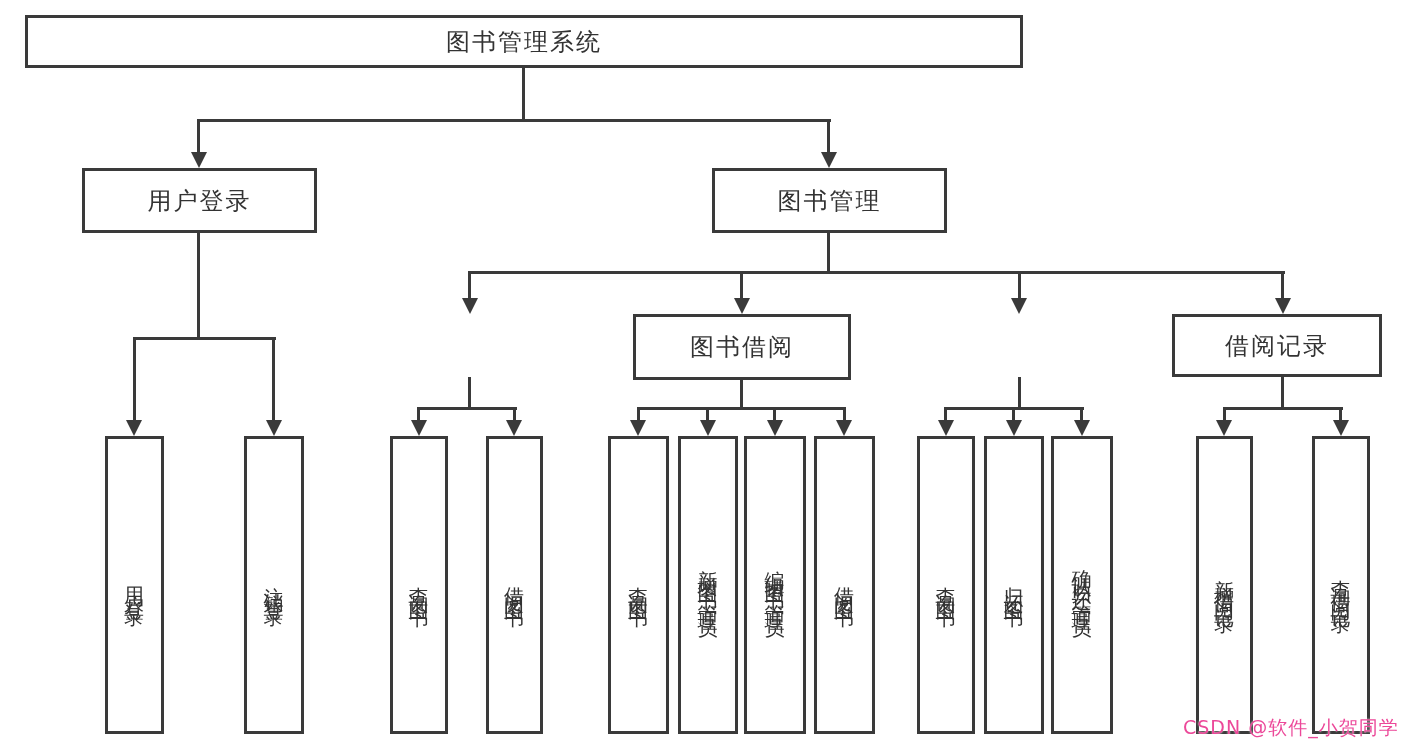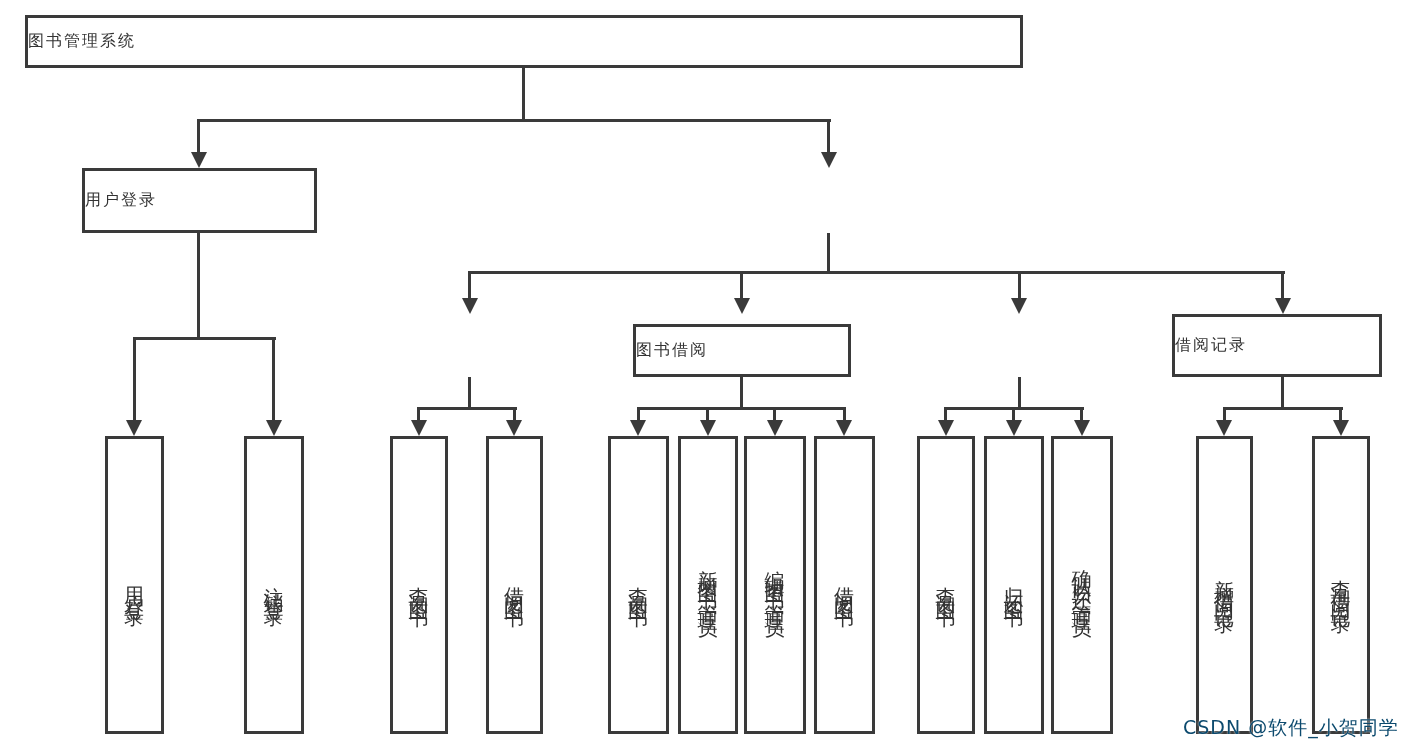--- a/index.html
+++ b/index.html
@@ -2,37 +2,37 @@
 <html><head>
 <meta charset="utf-8">
 <style>
   html,body{margin:0;padding:0;background:#fff;}
   .canvas{
     position:relative;width:1405px;height:747px;background:#ffffff;
     font-family:"DejaVu Sans","Liberation Sans",sans-serif;color:#333333;overflow:hidden;
   }
   .box{
     position:absolute;box-sizing:border-box;border:3px solid #3a3a3a;background:#ffffff;
-    display:flex;align-items:center;justify-content:flex-start;
-    font-size:16px;letter-spacing:2px;white-space:nowrap;
+    display:flex;align-items:center;justify-content:center;
+    font-size:24px;letter-spacing:2px;white-space:nowrap;
   }
   .leaf{
     writing-mode:vertical-rl;text-orientation:mixed;
     font-size:20px;letter-spacing:7px;line-height:1;
     display:flex;align-items:center;justify-content:center;white-space:normal;
   }
   .hline,.vline{position:absolute;background:#3a3a3a;}
   .ahead{
     position:absolute;width:0;height:0;
     border-left:8px solid transparent;border-right:8px solid transparent;
     border-top:16px solid #3a3a3a;
   }
   .watermark{
     position:absolute;left:1183px;top:715px;z-index:5;
-    font-size:19px;letter-spacing:1px;color:#0c4a6e;
+    font-size:19px;letter-spacing:1px;color:#ec4899;
     text-shadow:0 0 2px #ffffff;white-space:nowrap;
   }
 </style>
 </head>
 <body>
 
 <div class="canvas">
 
   <div class="box" style="left:25px;top:15px;width:998px;height:53px;">
     <span>图书管理系统</span>
@@ -41,40 +41,43 @@
   <div class="vline" style="left:522px;top:68px;width:3px;height:51px;"></div>
   <div class="hline" style="left:197px;top:119px;width:634px;height:3px;"></div>
   <div class="vline" style="left:197px;top:119px;width:3px;height:36px;"></div>
   <div class="ahead" style="left:191px;top:152px;"></div>
   <div class="vline" style="left:827px;top:119px;width:3px;height:36px;"></div>
   <div class="ahead" style="left:821px;top:152px;"></div>
 
   <div class="box" style="left:82px;top:168px;width:235px;height:65px;">
     <span>用户登录</span>
   </div>
+  <div class="box" style="left:712px;top:168px;width:235px;height:65px;">
+    <span>图书管理</span>
+  </div>
 
   <div class="vline" style="left:197px;top:233px;width:3px;height:104px;"></div>
   <div class="hline" style="left:133px;top:337px;width:143px;height:3px;"></div>
   <div class="vline" style="left:133px;top:337px;width:3px;height:86px;"></div>
   <div class="ahead" style="left:126px;top:420px;"></div>
   <div class="vline" style="left:272px;top:337px;width:3px;height:86px;"></div>
   <div class="ahead" style="left:266px;top:420px;"></div>
 
   <div class="vline" style="left:827px;top:233px;width:3px;height:38px;"></div>
   <div class="hline" style="left:468px;top:271px;width:817px;height:3px;"></div>
   <div class="vline" style="left:468px;top:271px;width:3px;height:30px;"></div>
   <div class="ahead" style="left:462px;top:298px;"></div>
   <div class="vline" style="left:740px;top:271px;width:3px;height:30px;"></div>
   <div class="ahead" style="left:734px;top:298px;"></div>
   <div class="vline" style="left:1018px;top:271px;width:3px;height:30px;"></div>
   <div class="ahead" style="left:1011px;top:298px;"></div>
   <div class="vline" style="left:1281px;top:271px;width:3px;height:30px;"></div>
   <div class="ahead" style="left:1275px;top:298px;"></div>
 
-  <div class="box" style="left:633px;top:324px;width:218px;height:53px;font-family:Liberation Mono, monospace;">
+  <div class="box" style="left:633px;top:314px;width:218px;height:66px;font-family:Liberation Mono, monospace;">
     <span>图书借阅</span>
   </div>
   <div class="box" style="left:1172px;top:314px;width:210px;height:63px;">
     <span>借阅记录</span>
   </div>
 
   <div class="vline" style="left:468px;top:377px;width:3px;height:30px;"></div>
   <div class="hline" style="left:417px;top:407px;width:100px;height:3px;"></div>
   <div class="vline" style="left:417px;top:407px;width:3px;height:16px;"></div>
   <div class="ahead" style="left:411px;top:420px;"></div>

